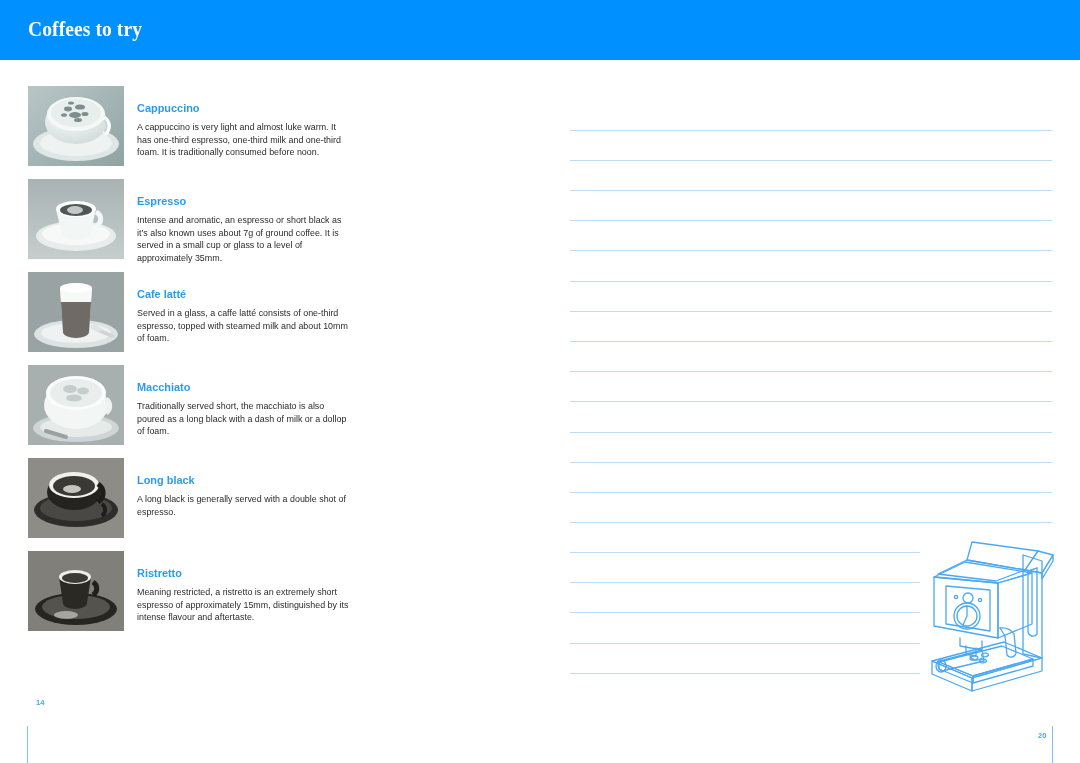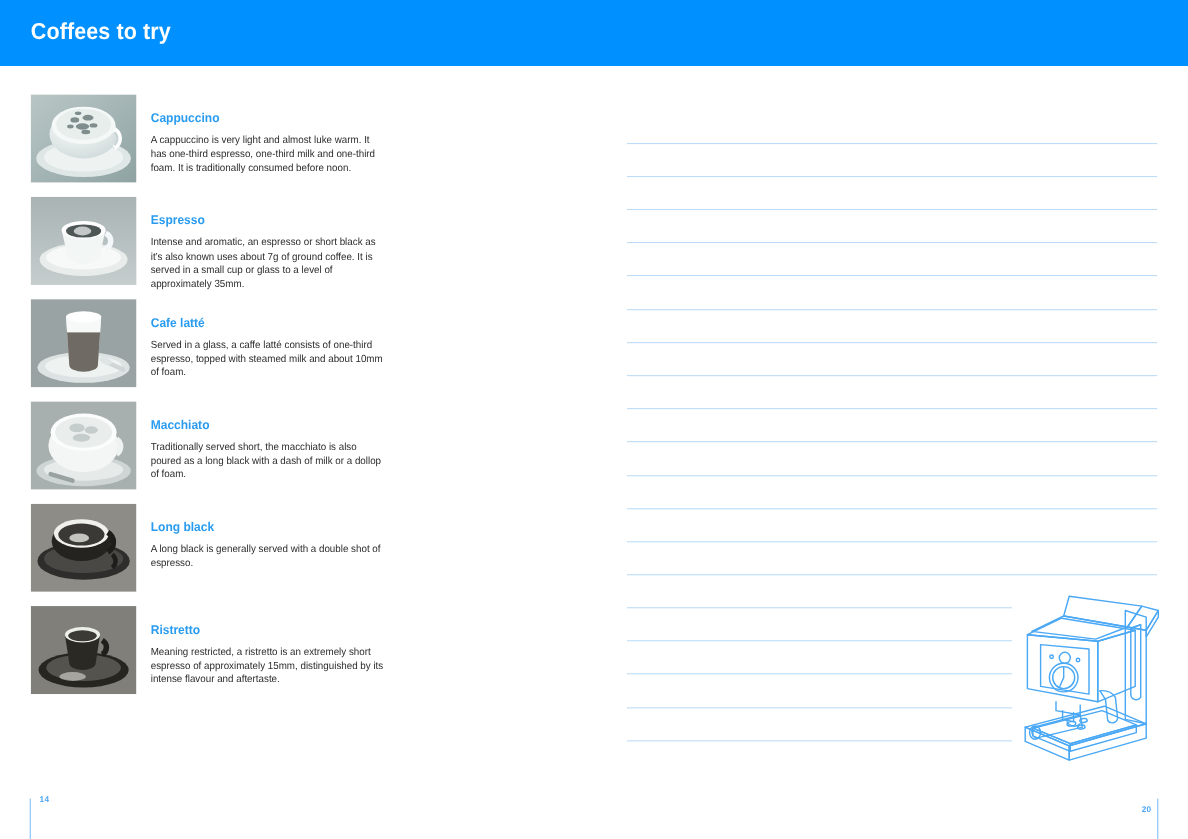--- a/index.html
+++ b/index.html
@@ -18,20 +18,21 @@
   }
 
   
   .header-bar {
     position: absolute;
     left: 0;
     top: 0;
     width: 1080px;
     height: 60px;
     background: #0090ff;
+    font-family: Liberation Serif, serif;
   }
   .header-title {
     position: absolute;
     left: 28px;
     top: 17px;
     font-size: 21px;
     font-weight: bold;
     color: #ffffff;
     letter-spacing: 0.1px;
     transform: scaleX(0.93);
@@ -112,21 +113,21 @@
   .footer-tick.left  { left: 27px;   top: 726px; height: 37px; }
   .footer-tick.right { left: 1052px; top: 726px; height: 37px; }
 
   .page-number {
     position: absolute;
     font-size: 7.5px;
     color: #4da6f5;
     font-weight: bold;
     letter-spacing: 0.2px;
   }
-  .page-number.left  { left: 36px;  top: 698px; margin-top: 24px; }
+  .page-number.left  { left: 36px;  top: 698px; }
   .page-number.right { left: 1038px; top: 731px; }
 </style>
 </head>
 <body>
 
 <div class="header-bar">
   <div class="header-title">Coffees to try</div>
 </div>
 
 <div class="left-column">

